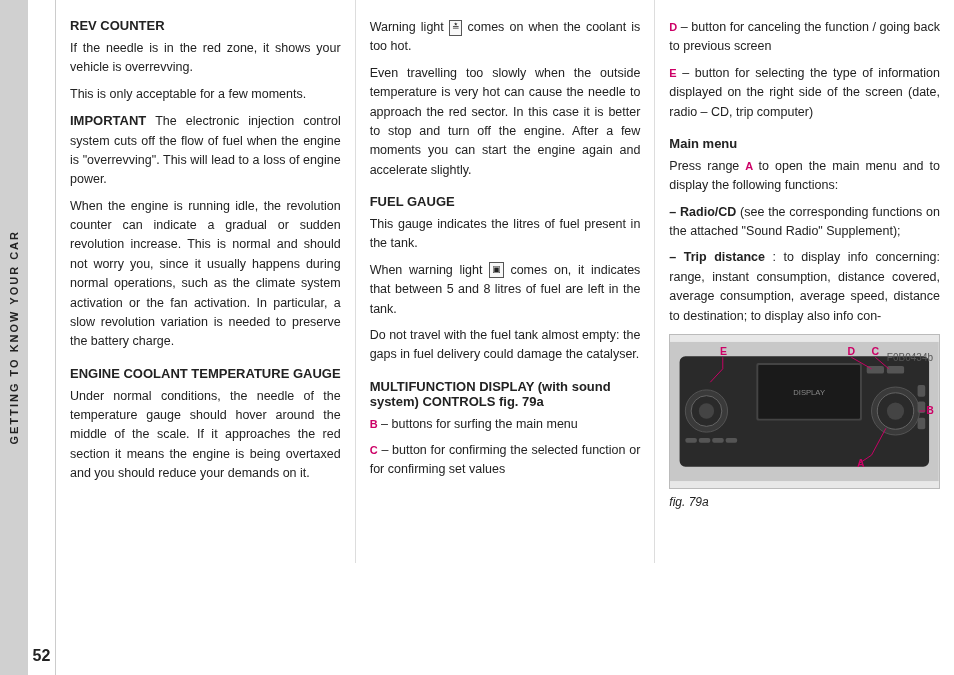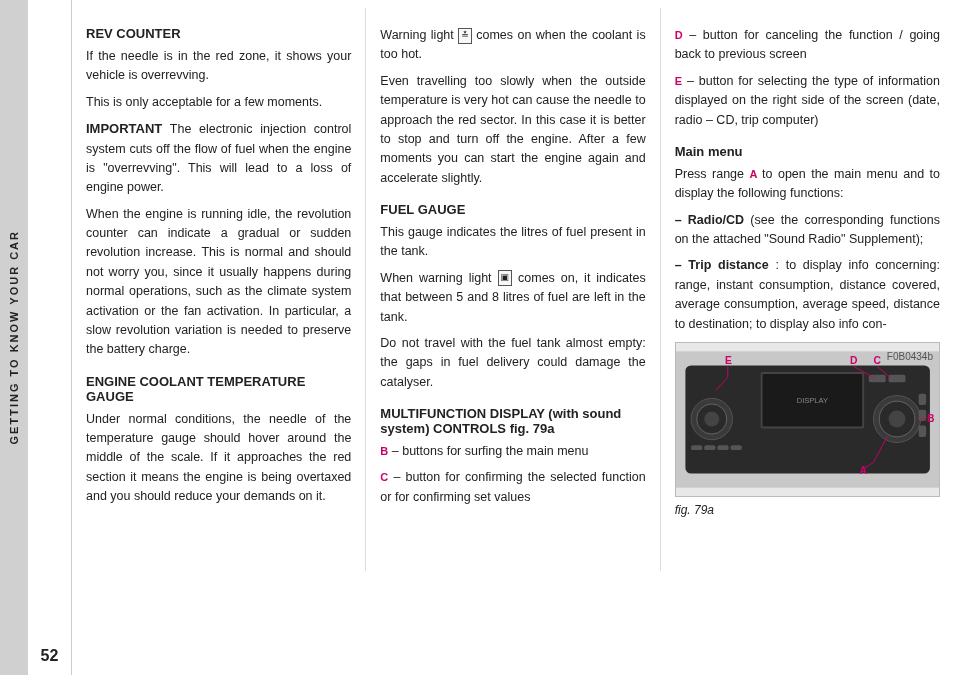--- a/index.html
+++ b/index.html
@@ -30,42 +30,41 @@
       font-size: 11px;
       font-weight: bold;
       letter-spacing: 2px;
       color: #222;
       text-transform: uppercase;
       white-space: nowrap;
     }
 
     
     .page-num-container {
-      width: 44px;
+      width: 28px;
       background: #fff;
       display: flex;
       align-items: flex-end;
       justify-content: center;
       padding-bottom: 10px;
       flex-shrink: 0;
       border-right: 1px solid #ccc;
     }
     .page-num {
       font-size: 16px;
       font-weight: bold;
       color: #222;
     }
 
     
     .content {
       flex: 1;
       display: flex;
       height: 563px;
       overflow: hidden;
-      margin-top: 8px;
     }
 
     
     .col {
       flex: 1;
       padding: 18px 14px 10px 14px;
       overflow: hidden;
       border-right: 1px solid #ddd;
     }
     .col:last-child {
@@ -117,21 +116,21 @@
       border: 1px solid #bbb;
       background: #e8e8e8;
       position: relative;
       width: 100%;
       height: 155px;
       overflow: hidden;
     }
 
     .fig-ref-code {
       position: absolute;
-      top: 8px;
+      top: 17px;
       right: 6px;
       font-size: 10px;
       color: #555;
     }
 
     
     .dashboard-svg {
       width: 100%;
       height: 100%;
     }

